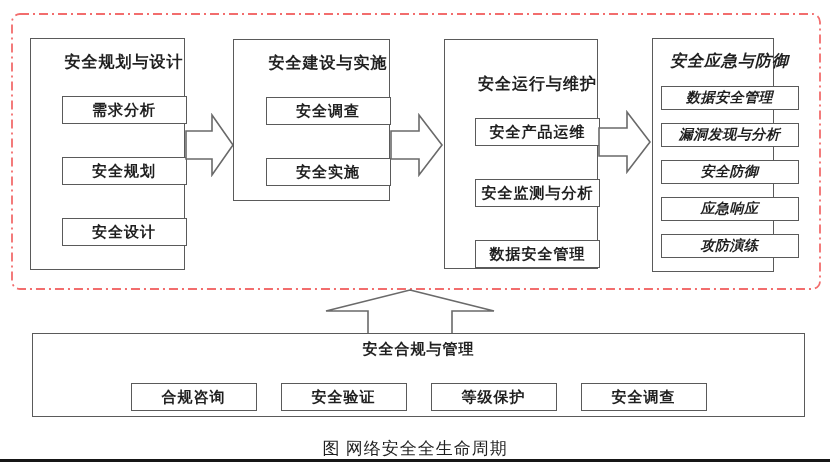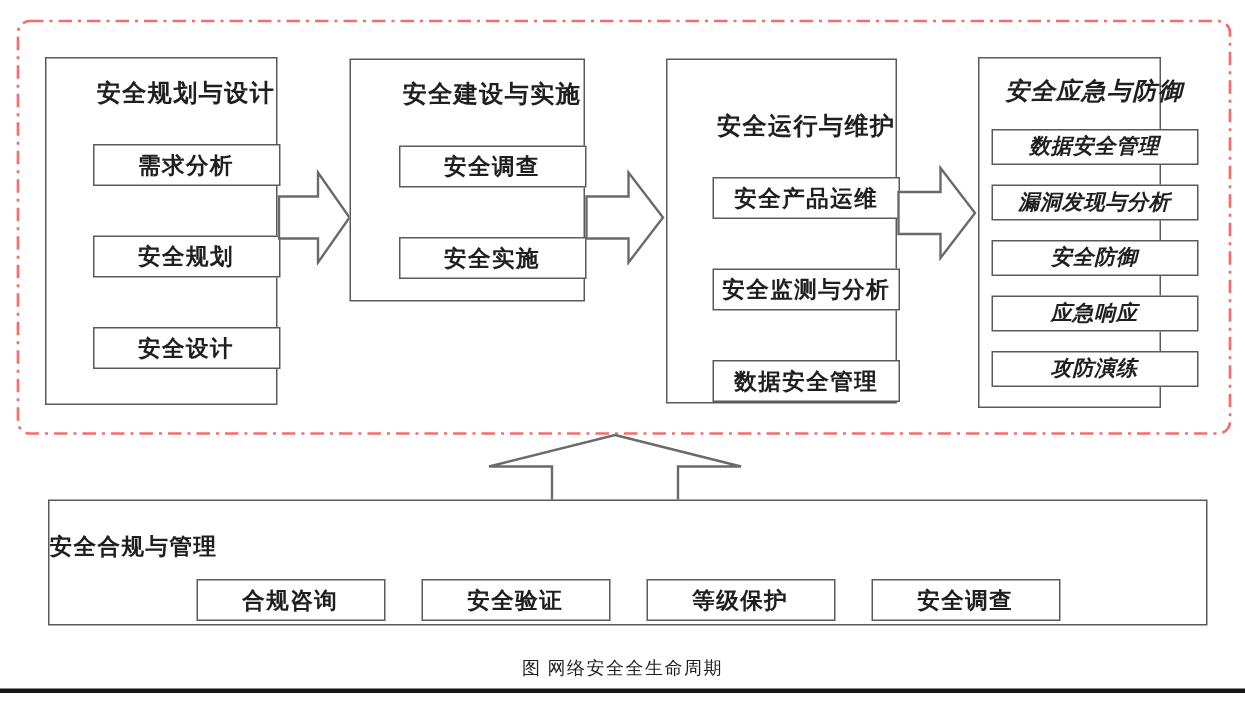--- a/index.html
+++ b/index.html
@@ -21,29 +21,29 @@
   .col3items .item{width:125px;height:28px;margin-top:33px;}
   .col3items .item.first{margin-top:23px;}
   .col5items .coltitle{margin-top:12px;}
   .col5items .item{width:138px;height:24px;margin-top:13px;font-size:14px;letter-spacing:0.5px;}
   .col5items .item.first{margin-top:14px;}
   .foundation{
     position:absolute;left:32px;top:333px;width:773px;height:84px;
     border:1.5px solid #5a5a5a;background:#ffffff;box-sizing:border-box;
   }
   .foundation .ftitle{
-    font-weight:700;font-size:15px;letter-spacing:1px;margin-top:21px;
+    text-align:center;font-weight:700;font-size:15px;letter-spacing:1px;margin-top:6px;
   }
   .foundation .frow{
-    display:flex;justify-content:center;gap:24px;margin-top:12px;
+    display:flex;justify-content:center;gap:24px;margin-top:24px;
   }
   .foundation .item{width:126px;height:28px;}
   .caption{
     position:absolute;left:0;top:437px;width:100%;text-align:center;
-    font-family:"Liberation Serif","DejaVu Serif",serif;font-size:12px;color:#1f1f1f;
+    font-family:"Liberation Serif","DejaVu Serif",serif;font-size:17px;color:#1f1f1f;
     letter-spacing:1px;
   }
   .baseline{position:absolute;left:0;top:459px;width:830px;height:3px;background:#161616;}
 </style>
 </head>
 <body>
 
 <div class="stage">
 
   <svg class="layer" style="left:10px;top:12px;" width="812" height="279" viewBox="0 0 812 279">

